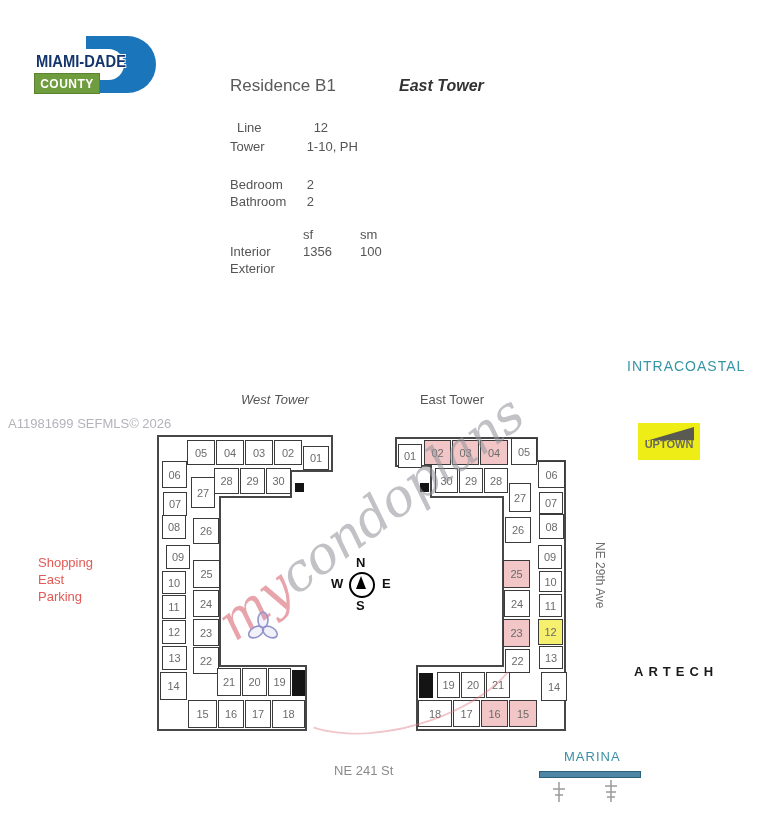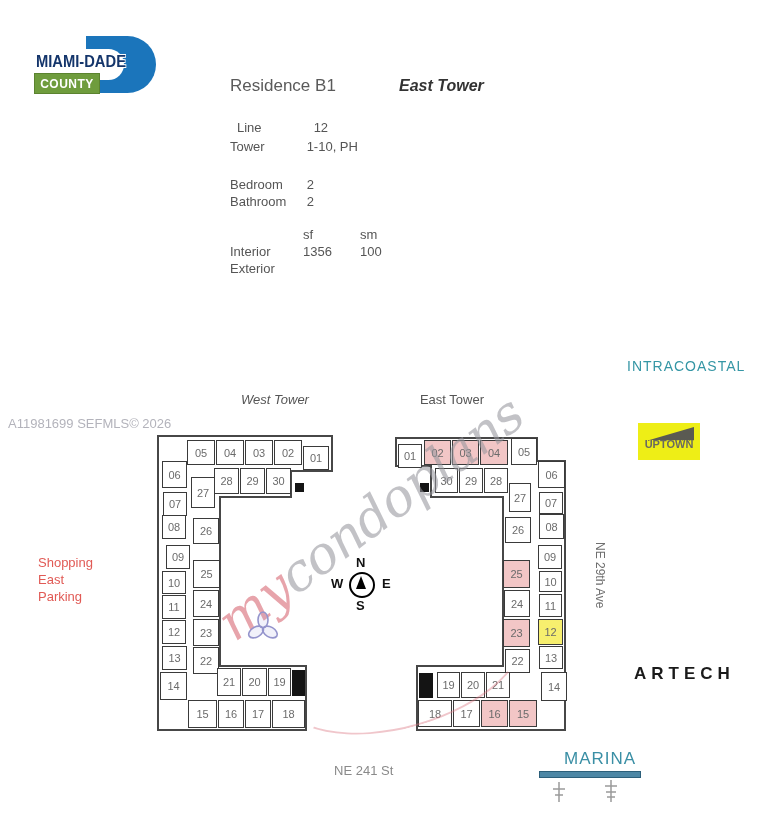--- a/index.html
+++ b/index.html
@@ -33,22 +33,22 @@
         font-size:11px;color:#6b6b6b;}
   .unit.pink{background:#f2c6c6;}
   .unit.yellow{background:#f7ef6e;}
   .core{position:absolute;z-index:3;background:#141414;}
 
   .tower-label{position:absolute;z-index:4;font-size:13px;color:#555;width:100px;text-align:center;}
   .lbl{position:absolute;z-index:4;white-space:nowrap;}
   .lbl-mls{left:8px;top:408px;font-size:13px;color:#b3b3bb;margin-top:8px;}
   .lbl-intracoastal{left:627px;top:358px;font-size:14px;color:#3596a5;letter-spacing:1px;}
   .lbl-ne29{left:593px;top:542px;font-size:12px;color:#6e6e6e;writing-mode:vertical-rl;}
-  .lbl-artech{left:634px;top:664px;font-size:17px;color:#1a1a1a;letter-spacing:5px;font-weight:600;}
-  .lbl-marina{left:564px;top:749px;font-size:17px;color:#3a8fa5;letter-spacing:1px;}
+  .lbl-artech{left:634px;top:664px;font-size:13px;color:#1a1a1a;letter-spacing:5px;font-weight:600;}
+  .lbl-marina{left:564px;top:749px;font-size:13px;color:#3a8fa5;letter-spacing:1px;}
   .lbl-ne187{left:334px;top:763px;font-size:13px;color:#8a8a8a;}
   .lbl-shopping{left:38px;top:554px;font-size:13px;color:#e15a55;line-height:17px;}
 
   .marina-bar{position:absolute;left:539px;top:771px;width:102px;height:7px;z-index:4;
               background:#4d87a5;border:1px solid #2c5f7a;box-sizing:border-box;}
   .dock{position:absolute;z-index:4;}
 
   
   .uptown{position:absolute;left:638px;top:423px;width:62px;height:37px;background:#eeee16;
           z-index:4;overflow:hidden;}

